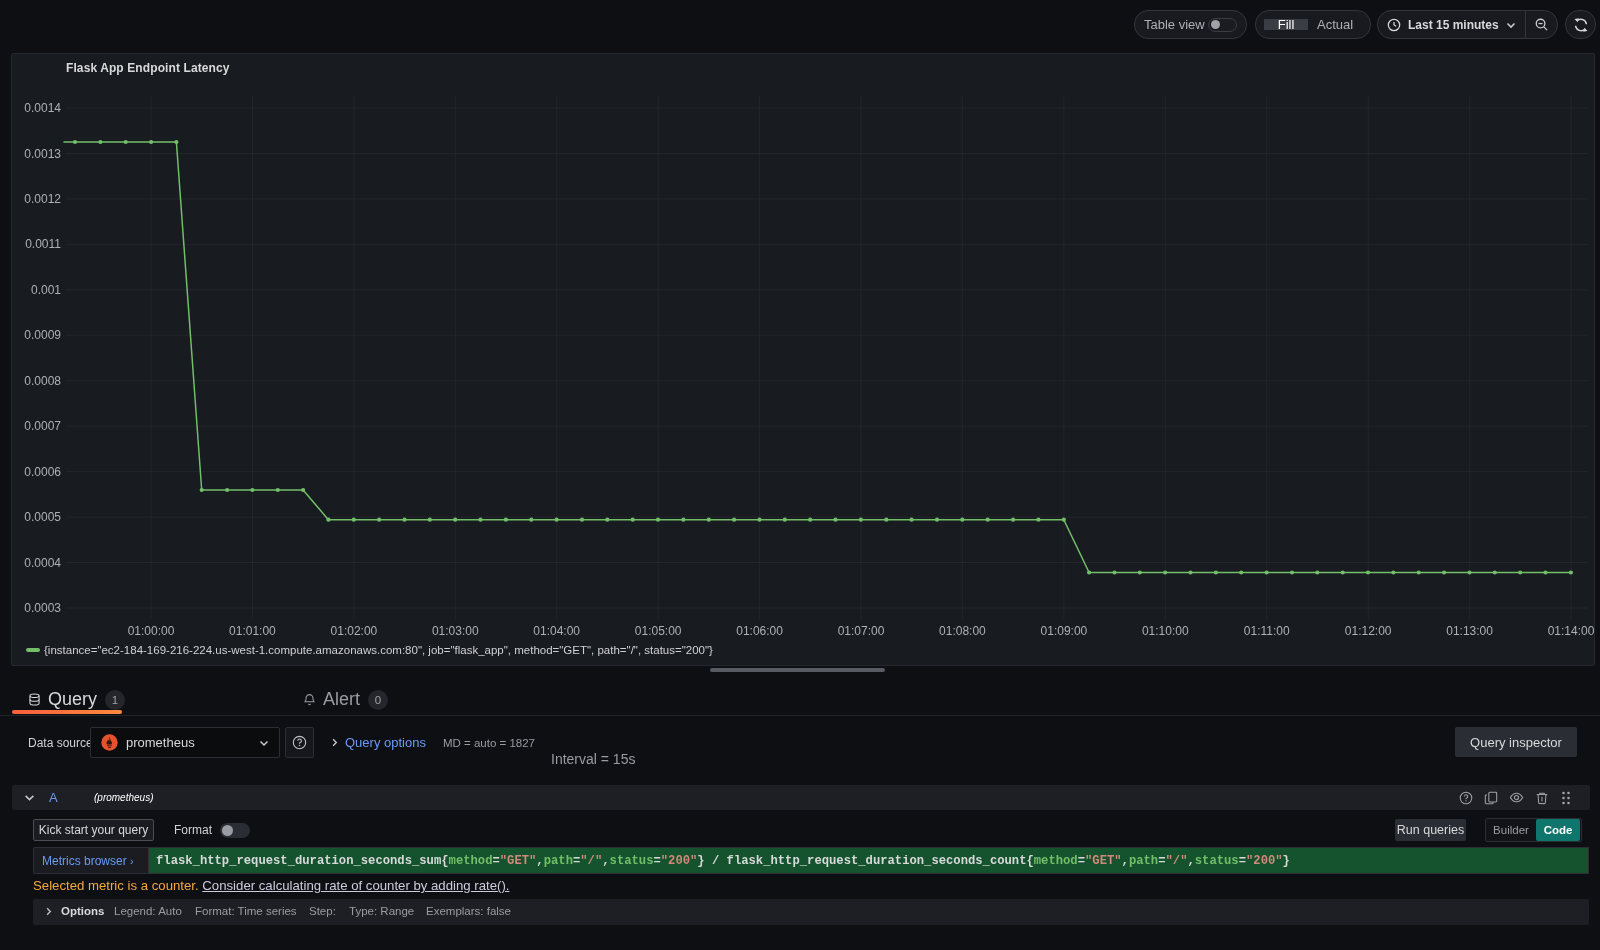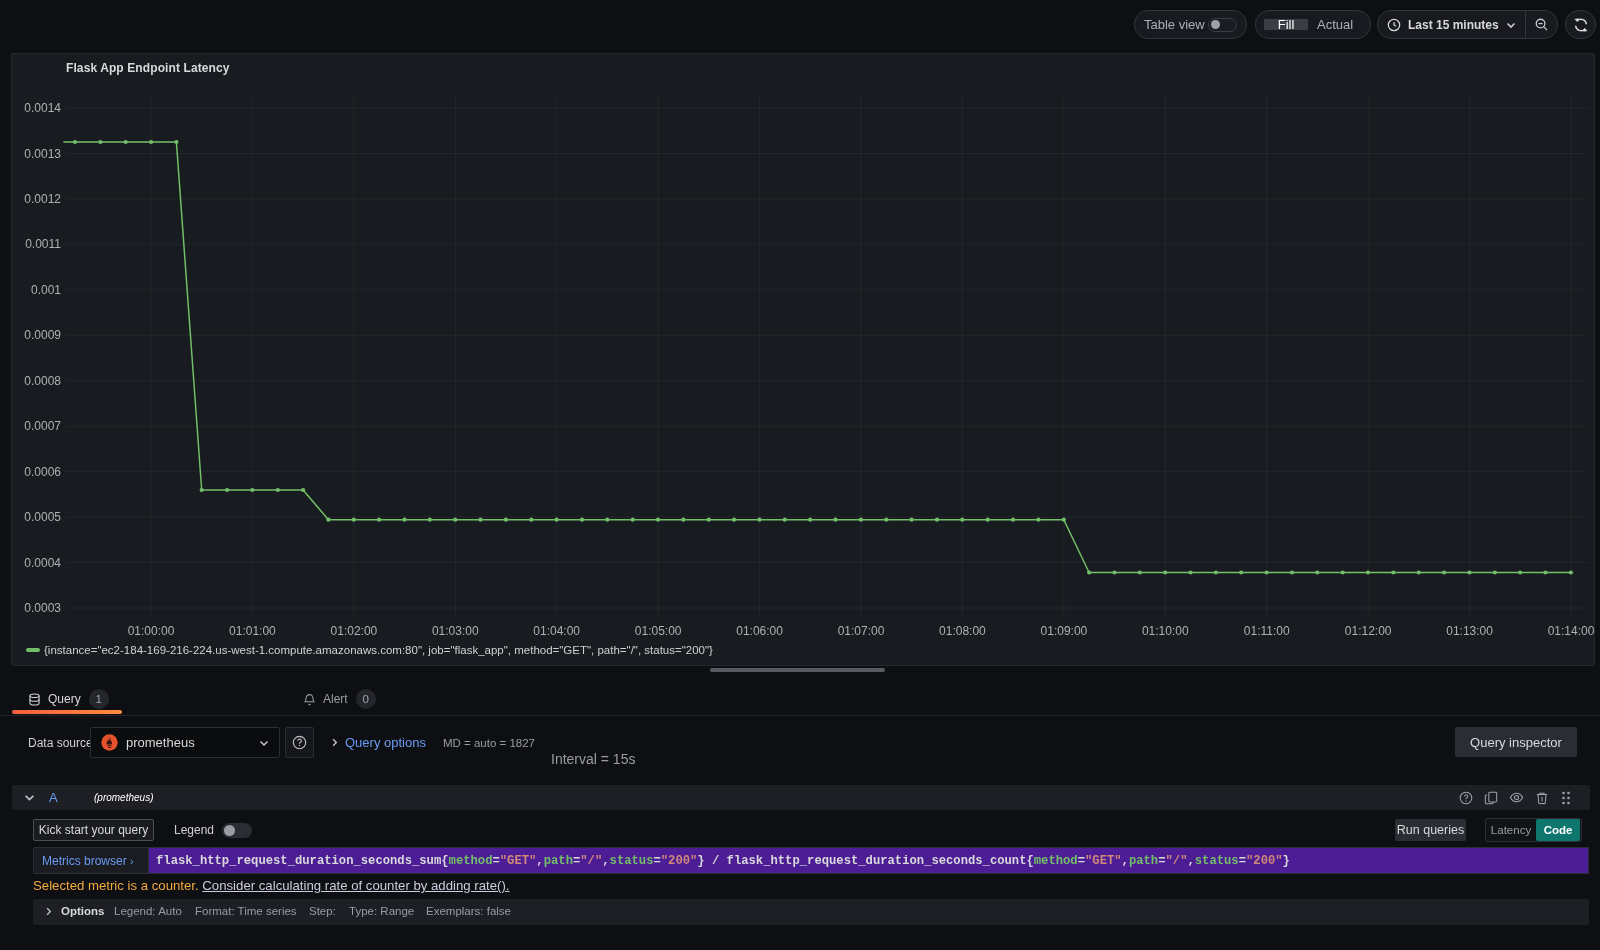--- a/index.html
+++ b/index.html
@@ -23,21 +23,21 @@
 #refresh{left:1565px;width:31px;justify-content:center;}
 
 #panel{position:absolute;left:11px;top:53px;width:1584px;height:613px;background:#181b1f;border:1px solid #25272e;border-radius:2px;}
 #ptitle{position:absolute;left:10px;top:7px;font-size:12px;font-weight:700;color:#d8d9da;letter-spacing:.1px;padding-left:44px;}
 #legend{position:absolute;left:14px;top:590px;display:flex;align-items:center;font-size:11.5px;color:#d0d1d5;}
 #legend .sw{width:14px;height:4px;border-radius:2px;background:#73bf69;margin-right:4px;}
 #hscroll{position:absolute;left:710px;top:668px;width:175px;height:4px;border-radius:3px;background:#585b62;}
 
 #tabs{position:absolute;left:0;top:684px;width:1600px;height:32px;border-bottom:1px solid #23252b;}
 .tab{position:absolute;display:flex;align-items:center;}
-.tab .txt{font-size:12px;}
+.tab .txt{font-size:18px;}
 .badge{height:20px;min-width:20px;padding:0 6px;border-radius:10px;background:#24262c;color:#9fa1a7;font-size:11.5px;display:flex;align-items:center;justify-content:center;margin-left:8px;}
 #underline{position:absolute;left:12px;top:26px;width:110px;height:4px;border-radius:2px;background:linear-gradient(90deg,#f55f3e,#ff8a3c);}
 
 #dsrow{position:absolute;left:0;top:727px;width:1600px;height:31px;}
 #dslabel{position:absolute;left:28px;top:0;height:31px;display:flex;align-items:center;font-size:12px;font-weight:500;color:#d0d1d5;}
 #dspicker{position:absolute;left:90px;top:0;width:190px;height:31px;background:#0b0c0e;border:1px solid #2c2e35;border-radius:2px;display:flex;align-items:center;padding:0 10px;}
 #dspicker .nm{font-size:13px;color:#d8d9da;margin-left:8px;}
 #dshelp{position:absolute;left:285px;top:0;width:29px;height:31px;background:#16171c;border:1px solid #2c2e35;border-radius:2px;display:flex;align-items:center;justify-content:center;}
 #qopts{position:absolute;left:330px;top:0;height:31px;display:flex;align-items:center;font-size:13px;}
 #qopts .blue{color:#6a9bf4;font-weight:500;}
@@ -52,21 +52,21 @@
 #kickstart{position:absolute;left:33px;top:819px;width:121px;height:22px;border:1px solid #4c4e55;background:#1a1c21;font-size:12px;font-weight:500;white-space:nowrap;}
 #explain{position:absolute;left:174px;top:819px;height:22px;display:flex;align-items:center;gap:8px;font-size:12px;color:#d0d1d5;}
 #explain .switch{width:30px;height:15px;background:#2b2d35;border:none;}
 #explain .knob{width:11px;height:11px;top:2px;left:2px;background:#9b9da4;}
 #runq{position:absolute;left:1395px;top:819px;width:71px;height:22px;background:#2b2d34;font-size:12.5px;white-space:nowrap;}
 #bcgrp{position:absolute;left:1485px;top:818px;height:24px;border:1px solid #2c2e35;border-radius:2px;display:flex;align-items:center;background:#121317;}
 #bcgrp .b{width:50px;font-size:11.5px;color:#9a9ca2;height:100%;display:flex;align-items:center;justify-content:center;}
 #bcgrp .c{width:44px;font-size:11.5px;color:#fff;font-weight:600;background:#0f766e;border-radius:2px;height:22px;display:flex;align-items:center;justify-content:center;margin-right:1px;}
 #mrow{position:absolute;left:33px;top:847px;width:1556px;height:27px;display:flex;}
 #mlabel{width:115px;background:#1a1c21;border:1px solid #2c2e35;border-right:none;display:flex;align-items:center;padding-left:8px;font-size:12px;color:#6a9bf4;font-weight:500;border-radius:2px 0 0 2px;}
-#mcode{flex:1;background:#4c1d95;border:1px solid #2c2e35;display:flex;align-items:center;padding-left:7px;font-family:"Liberation Mono",monospace;font-size:12.2px;font-weight:700;color:#d8d9da;white-space:pre;}
+#mcode{flex:1;background:#14532d;border:1px solid #2c2e35;display:flex;align-items:center;padding-left:7px;font-family:"Liberation Mono",monospace;font-size:12.2px;font-weight:700;color:#d8d9da;white-space:pre;}
 #mcode .g{color:#73bf69;}#mcode .r{color:#d0897a;}
 #warn{position:absolute;left:33px;top:878px;font-size:13.2px;}
 #warn .o{color:#f3aa3f;}
 #warn .u{color:#ccccdc;text-decoration:underline;}
 #optrow{position:absolute;left:33px;top:899px;width:1556px;height:26px;background:#1d1f25;border-radius:2px;font-size:11.5px;color:#9a9ca2;}
 #optrow .it{position:absolute;top:6px;}
 #optrow b{color:#d8d9da;font-weight:700;}
 svg.ic{display:block;}
 </style></head>
 <body>
@@ -344,28 +344,28 @@
         <circle cx="8.5" cy="2" r="1.3"></circle>
         <circle cx="3.5" cy="7" r="1.3"></circle>
         <circle cx="8.5" cy="7" r="1.3"></circle>
         <circle cx="3.5" cy="12" r="1.3"></circle>
         <circle cx="8.5" cy="12" r="1.3"></circle>
       </svg>
 </span>
 </div>
 <div class="btn" id="kickstart">Kick start your query</div>
 <div id="explain">
-    <span>Legend</span>
+    <span>Format</span>
     <span class="switch">
       <span class="knob"></span>
     </span>
   </div>
 <div class="btn" id="runq">Run queries</div>
 <div id="bcgrp">
-    <span class="b">Latency</span>
+    <span class="b">Builder</span>
     <span class="c">Code</span>
   </div>
 <div id="mrow">
 <div id="mlabel">Metrics browser&nbsp;<span style="font-size:11px;">›</span></div>
 <div id="mcode">flask_http_request_duration_seconds_sum{<span class="g">method</span>=<span class="r">"GET"</span>,<span class="g">path</span>=<span class="r">"/"</span>,<span class="g">status</span>=<span class="r">"200"</span>} / flask_http_request_duration_seconds_count{<span class="g">method</span>=<span class="r">"GET"</span>,<span class="g">path</span>=<span class="r">"/"</span>,<span class="g">status</span>=<span class="r">"200"</span>}</div>
 </div>
 <div id="warn"><span class="o">Selected metric is a counter.</span> <span class="u">Consider calculating rate of counter by adding rate().</span></div>
 <div id="optrow">
 <svg class="ic it" width="9" height="9" viewBox="0 0 10 10" fill="none" stroke="#c0c1c6" stroke-width="1.5" style="left:11px;top:8px;">
       <path d="M3.5 1.5L7 5 3.5 8.5"></path>

